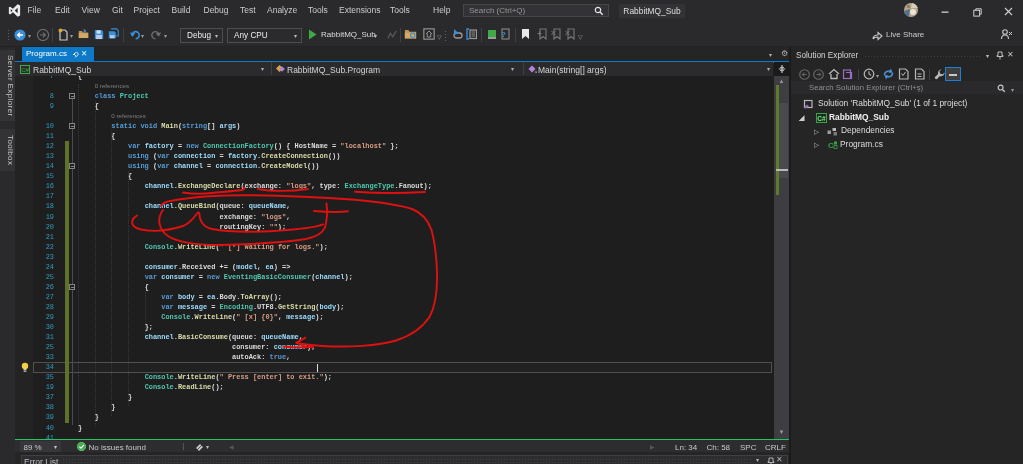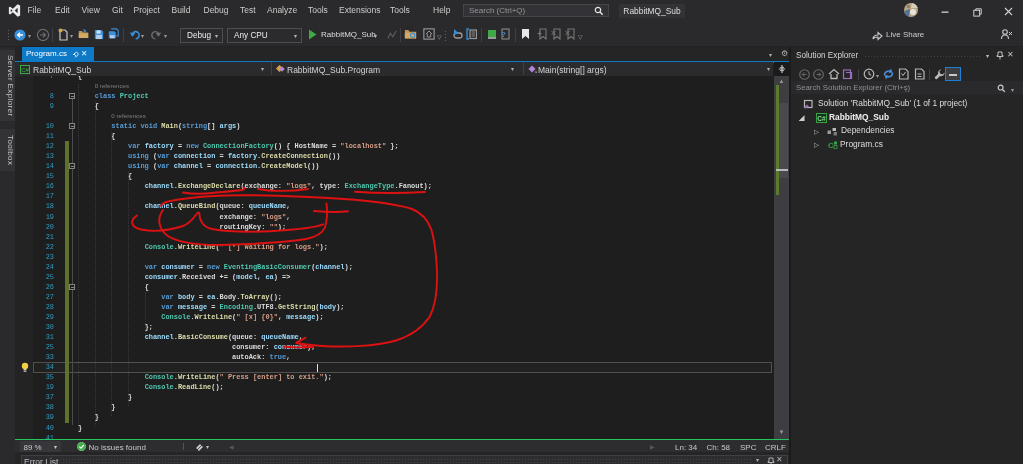--- a/index.html
+++ b/index.html
@@ -44,21 +44,21 @@
 #vscroll{left:774px;top:76px;width:15px;height:363px;background:#3e3e42}
 
 #ebar{left:15px;top:439px;width:774px;height:13px;background:#2d2d30;border-top:1px solid #22c55e;color:#c8c8c8;font-size:8px}
 .ebt{position:absolute;top:2.5px}
 
 #elist{left:15px;top:452px;width:774px;height:12px;background:#252526;color:#b8bcc2;font-size:8.5px}
 
 #sep{left:789px;top:47px;width:2px;height:417px;background:#1b1b1c}
 #sx{left:791px;top:47px;width:232px;height:417px;background:#252526}
 .sxt{position:absolute;font-size:8.2px;color:#d4d4d4}
-#sxsearch{position:absolute;left:0;top:33.5px;width:232px;height:13.5px;background:#2a2a2d;color:#909090;font-size:7.8px;line-height:13.5px;padding-left:5px}
+#sxsearch{position:absolute;left:0;top:33.5px;width:232px;height:13.5px;background:#2a2a2d;color:#909090;font-size:7.8px;line-height:13.5px;padding-left:18px}
 .trow{position:absolute;left:0;width:232px;height:13px;font-size:8.4px;color:#dedede;line-height:13px}
 svg{display:block}
 </style></head><body>
 <div id="app">
 
 <div class="abs" id="title">
   <svg id="vslogo" viewBox="0 0 24 24">
         <path fill="#ececec" d="M17 2 L9.5 9.3 L5 5.8 L3 6.8 L3 17.2 L5 18.2 L9.5 14.7 L17 22 L21 20 L21 4 Z M6 14.6 L6 9.4 L8.8 12 Z M12.3 12 L17 7.5 L17 16.5 Z"></path>
       </svg>
   <span class="menu" style="left:27.5px">File</span>
@@ -340,22 +340,22 @@
         <div class="crow">            <span style="color:#569cd6">using </span><span style="color:#dcdcdc">(</span><span style="color:#569cd6">var </span><span style="color:#9cdcfe">channel</span><span style="color:#dcdcdc"> = </span><span style="color:#9cdcfe">connection</span><span style="color:#dcdcdc">.</span><span style="color:#dcdcaa">CreateModel</span><span style="color:#dcdcdc">())</span></div>
         <div class="crow">            <span style="color:#dcdcdc">{</span></div>
         <div class="crow">                <span style="color:#9cdcfe">channel</span><span style="color:#dcdcdc">.</span><span style="color:#dcdcaa">ExchangeDeclare</span><span style="color:#dcdcdc">(exchange: </span><span style="color:#d69d85">"logs"</span><span style="color:#dcdcdc">, type: </span><span style="color:#4ec9b0">ExchangeType</span><span style="color:#dcdcdc">.Fanout);</span></div>
         <div class="crow"></div>
         <div class="crow">                <span style="color:#9cdcfe">channel</span><span style="color:#dcdcdc">.</span><span style="color:#dcdcaa">QueueBind</span><span style="color:#dcdcdc">(queue: </span><span style="color:#9cdcfe">queueName</span><span style="color:#dcdcdc">,</span></div>
         <div class="crow">                                  <span style="color:#dcdcdc">exchange: </span><span style="color:#d69d85">"logs"</span><span style="color:#dcdcdc">,</span></div>
         <div class="crow">                                  <span style="color:#dcdcdc">routingKey: </span><span style="color:#d69d85">""</span><span style="color:#dcdcdc">);</span></div>
         <div class="crow"></div>
         <div class="crow">                <span style="color:#4ec9b0">Console</span><span style="color:#dcdcdc">.</span><span style="color:#dcdcaa">WriteLine</span><span style="color:#dcdcdc">(</span><span style="color:#d69d85">" [*] Waiting for logs."</span><span style="color:#dcdcdc">);</span></div>
         <div class="crow"></div>
+        <div class="crow">                <span style="color:#9cdcfe">consumer</span><span style="color:#dcdcdc">.Received += (</span><span style="color:#9cdcfe">model</span><span style="color:#dcdcdc">, </span><span style="color:#9cdcfe">ea</span><span style="color:#dcdcdc">) =&gt;</span></div>
         <div class="crow">                <span style="color:#569cd6">var </span><span style="color:#9cdcfe">consumer</span><span style="color:#dcdcdc"> = </span><span style="color:#569cd6">new </span><span style="color:#4ec9b0">EventingBasicConsumer</span><span style="color:#dcdcdc">(</span><span style="color:#9cdcfe">channel</span><span style="color:#dcdcdc">);</span></div>
-        <div class="crow">                <span style="color:#9cdcfe">consumer</span><span style="color:#dcdcdc">.Received += (</span><span style="color:#9cdcfe">model</span><span style="color:#dcdcdc">, </span><span style="color:#9cdcfe">ea</span><span style="color:#dcdcdc">) =&gt;</span></div>
         <div class="crow">                <span style="color:#dcdcdc">{</span></div>
         <div class="crow">                    <span style="color:#569cd6">var </span><span style="color:#9cdcfe">body</span><span style="color:#dcdcdc"> = </span><span style="color:#9cdcfe">ea</span><span style="color:#dcdcdc">.Body.</span><span style="color:#dcdcaa">ToArray</span><span style="color:#dcdcdc">();</span></div>
         <div class="crow">                    <span style="color:#569cd6">var </span><span style="color:#9cdcfe">message</span><span style="color:#dcdcdc"> = </span><span style="color:#4ec9b0">Encoding</span><span style="color:#dcdcdc">.UTF8.</span><span style="color:#dcdcaa">GetString</span><span style="color:#dcdcdc">(</span><span style="color:#9cdcfe">body</span><span style="color:#dcdcdc">);</span></div>
         <div class="crow">                    <span style="color:#4ec9b0">Console</span><span style="color:#dcdcdc">.</span><span style="color:#dcdcaa">WriteLine</span><span style="color:#dcdcdc">(</span><span style="color:#d69d85">" [x] {0}"</span><span style="color:#dcdcdc">, </span><span style="color:#9cdcfe">message</span><span style="color:#dcdcdc">);</span></div>
         <div class="crow">                <span style="color:#dcdcdc">};</span></div>
         <div class="crow">                <span style="color:#9cdcfe">channel</span><span style="color:#dcdcdc">.</span><span style="color:#dcdcaa">BasicConsume</span><span style="color:#dcdcdc">(queue: </span><span style="color:#9cdcfe">queueName</span><span style="color:#dcdcdc">,</span></div>
         <div class="crow">                                     <span style="color:#dcdcdc">consumer: </span><span style="color:#9cdcfe">consumer</span><span style="color:#dcdcdc">);</span></div>
         <div class="crow">                                     <span style="color:#dcdcdc">autoAck: </span><span style="color:#569cd6">true</span><span style="color:#dcdcdc">,</span></div>
         <div class="crow"></div>
         <div class="crow">                <span style="color:#4ec9b0">Console</span><span style="color:#dcdcdc">.</span><span style="color:#dcdcaa">WriteLine</span><span style="color:#dcdcdc">(</span><span style="color:#d69d85">" Press [enter] to exit."</span><span style="color:#dcdcdc">);</span></div>

